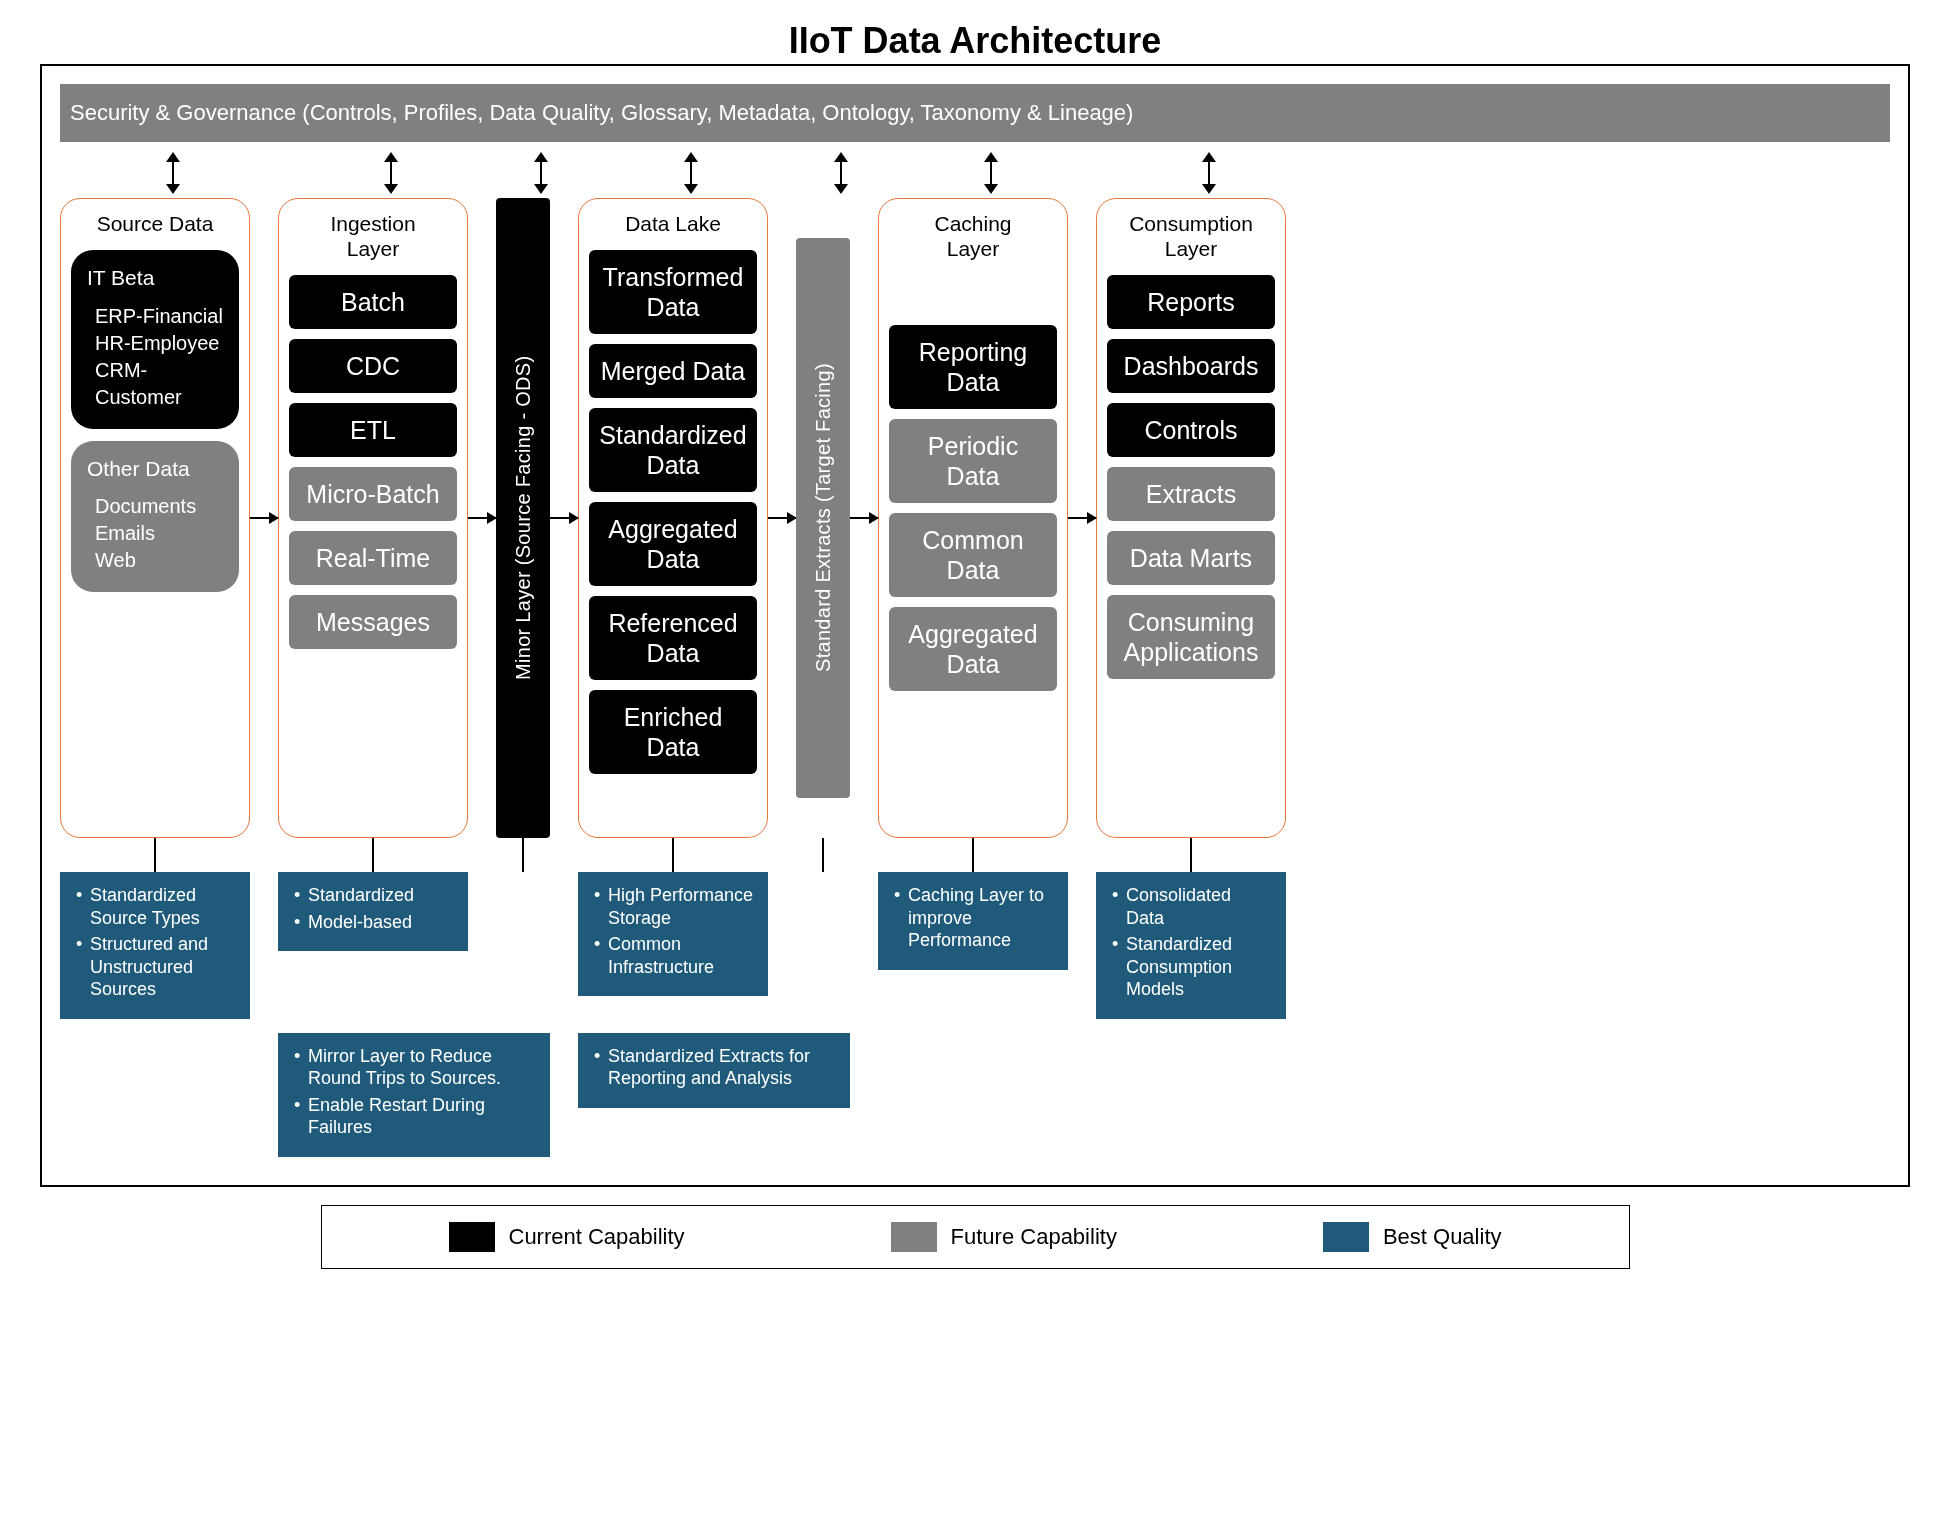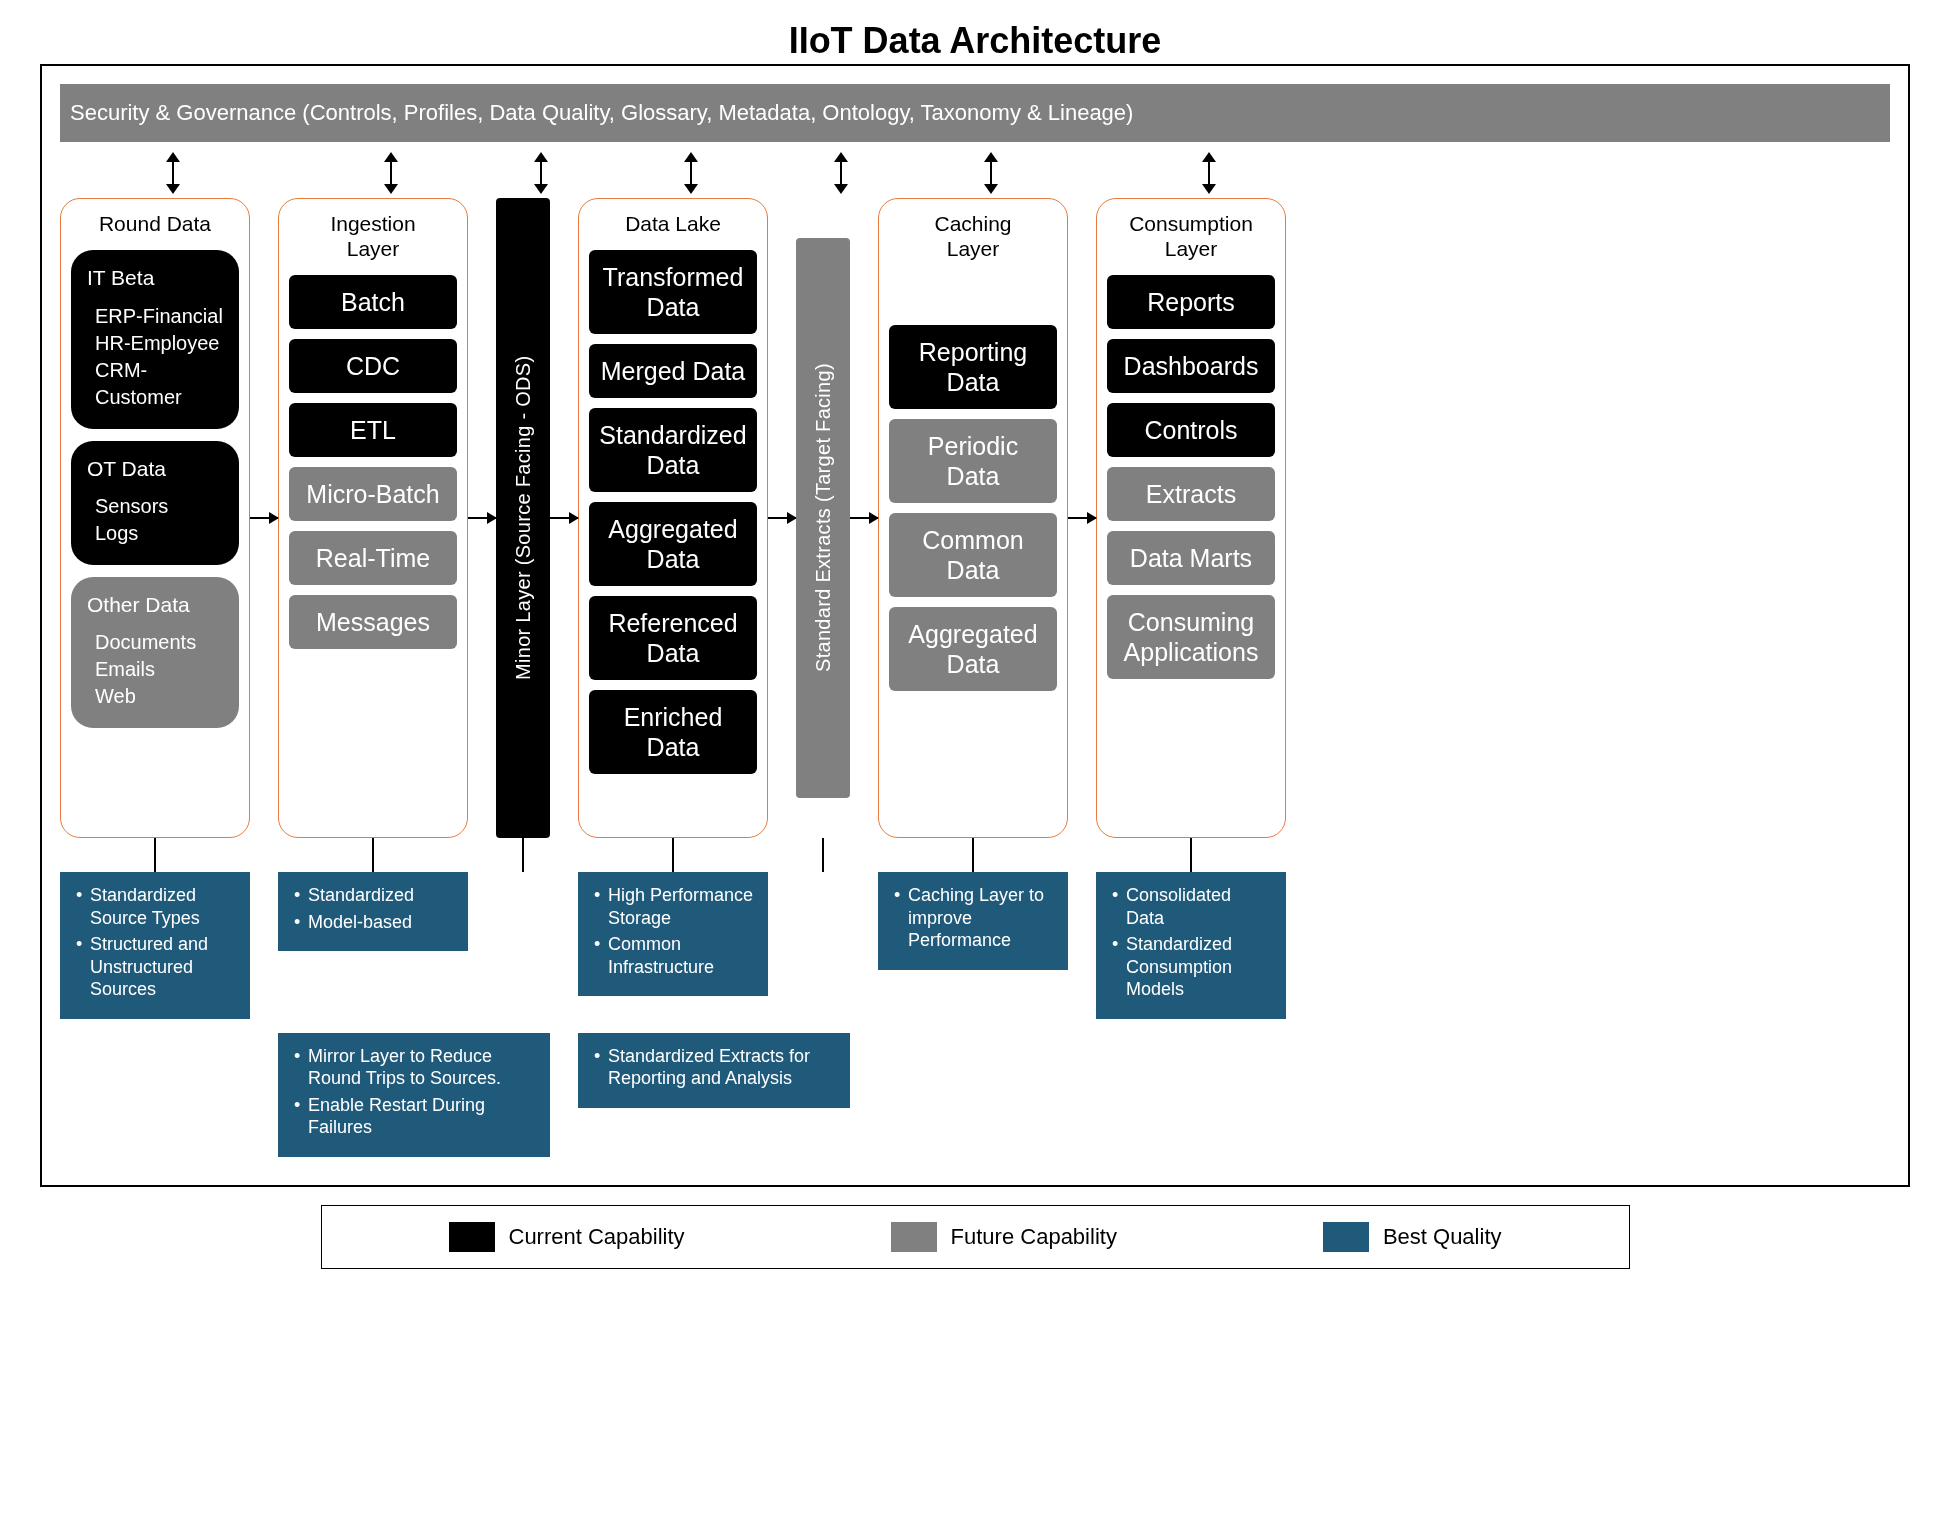--- a/index.html
+++ b/index.html
@@ -241,31 +241,26 @@
         <div class="stem"></div>
       </div>
     <div class="varrow va7">
         <div class="stem"></div>
       </div>
   </div>
 
   <div class="cols">
 
     <div class="panel">
-      <h2>Round Data</h2>
+      <h2>Source Data</h2>
       <div class="srcblock">
         <div class="hd">IT Beta</div>
         <div class="sub">ERP-Financial</div>
         <div class="sub">HR-Employee</div>
         <div class="sub">CRM-Customer</div>
-      </div>
-      <div class="srcblock">
-        <div class="hd">OT Data</div>
-        <div class="sub">Sensors</div>
-        <div class="sub">Logs</div>
       </div>
       <div class="srcblock gray">
         <div class="hd">Other Data</div>
         <div class="sub">Documents</div>
         <div class="sub">Emails</div>
         <div class="sub">Web</div>
       </div>
     </div>
 
     <div class="arrowcell">

